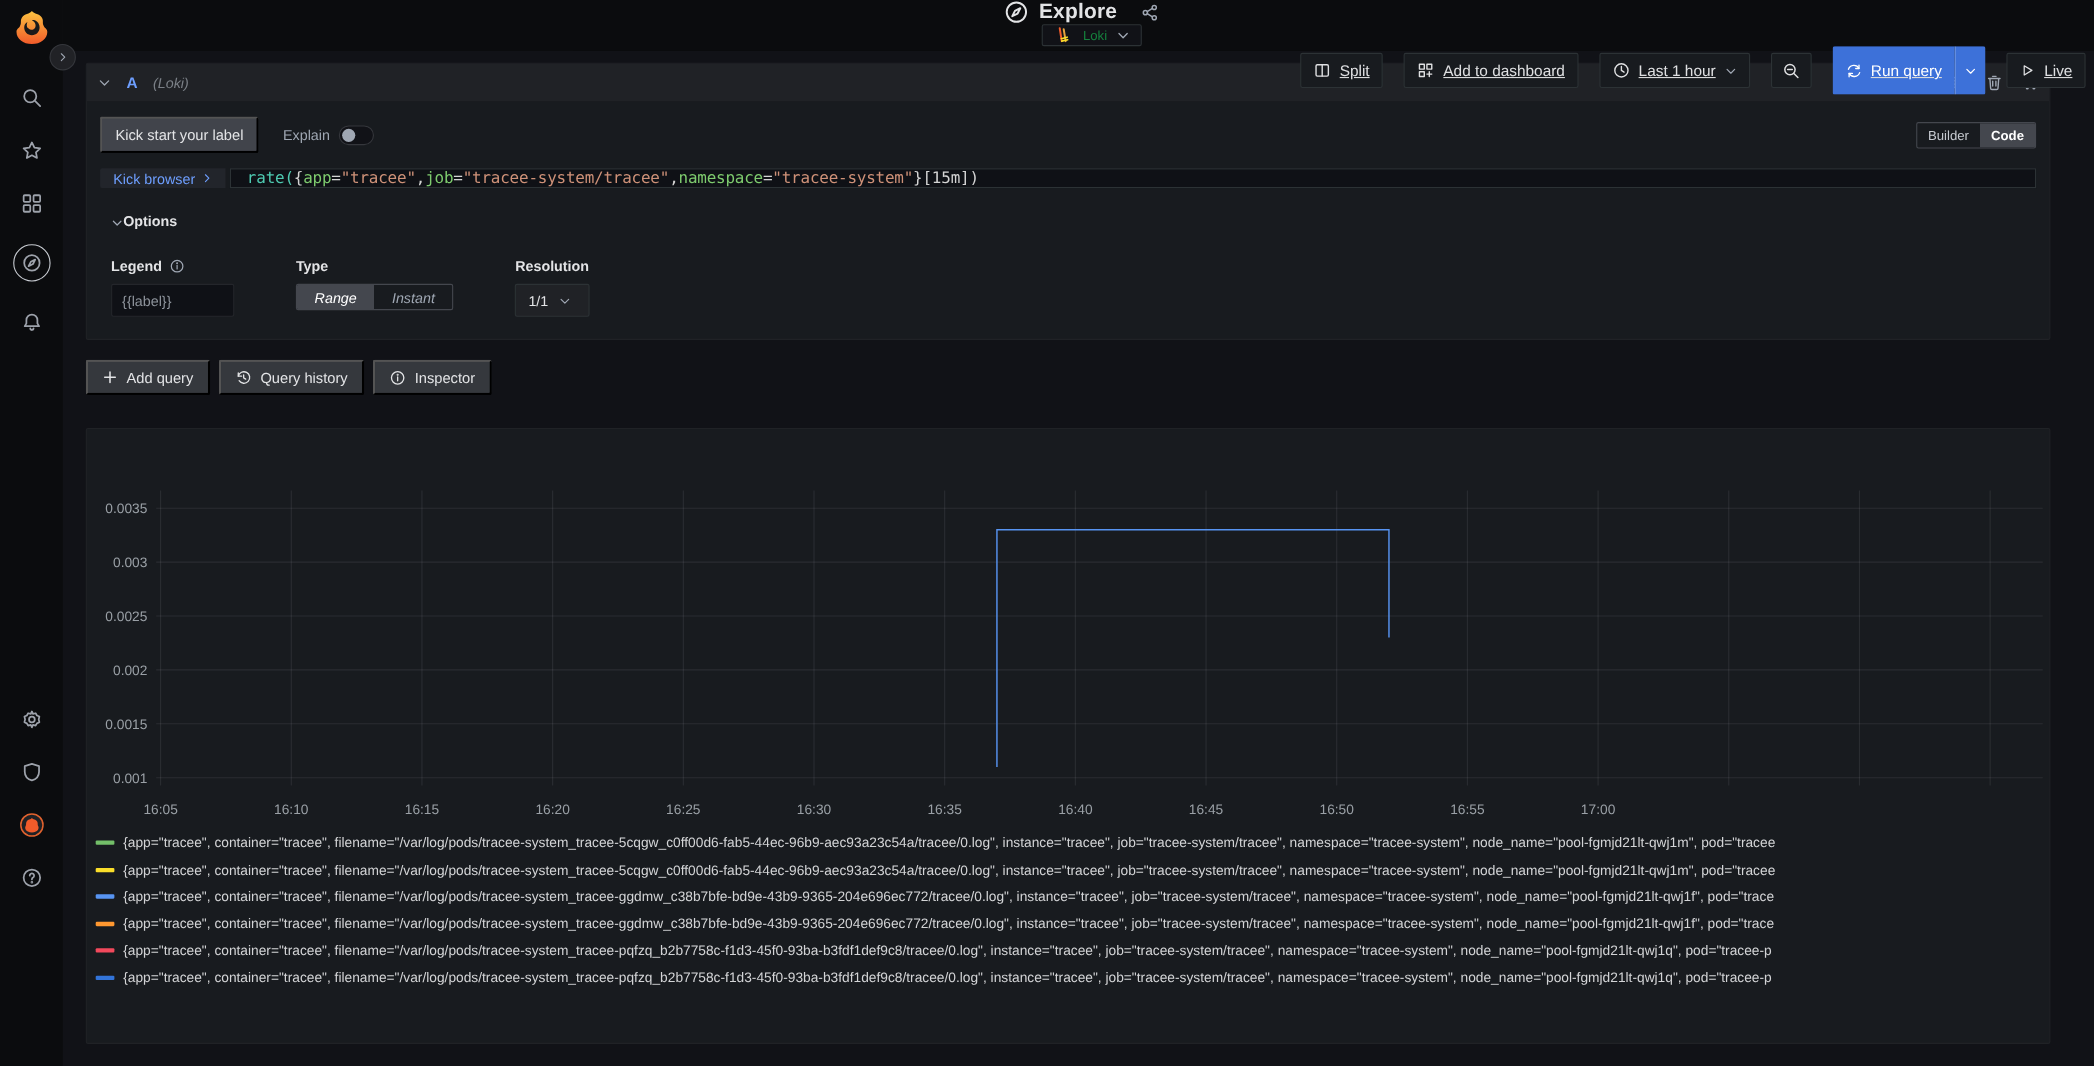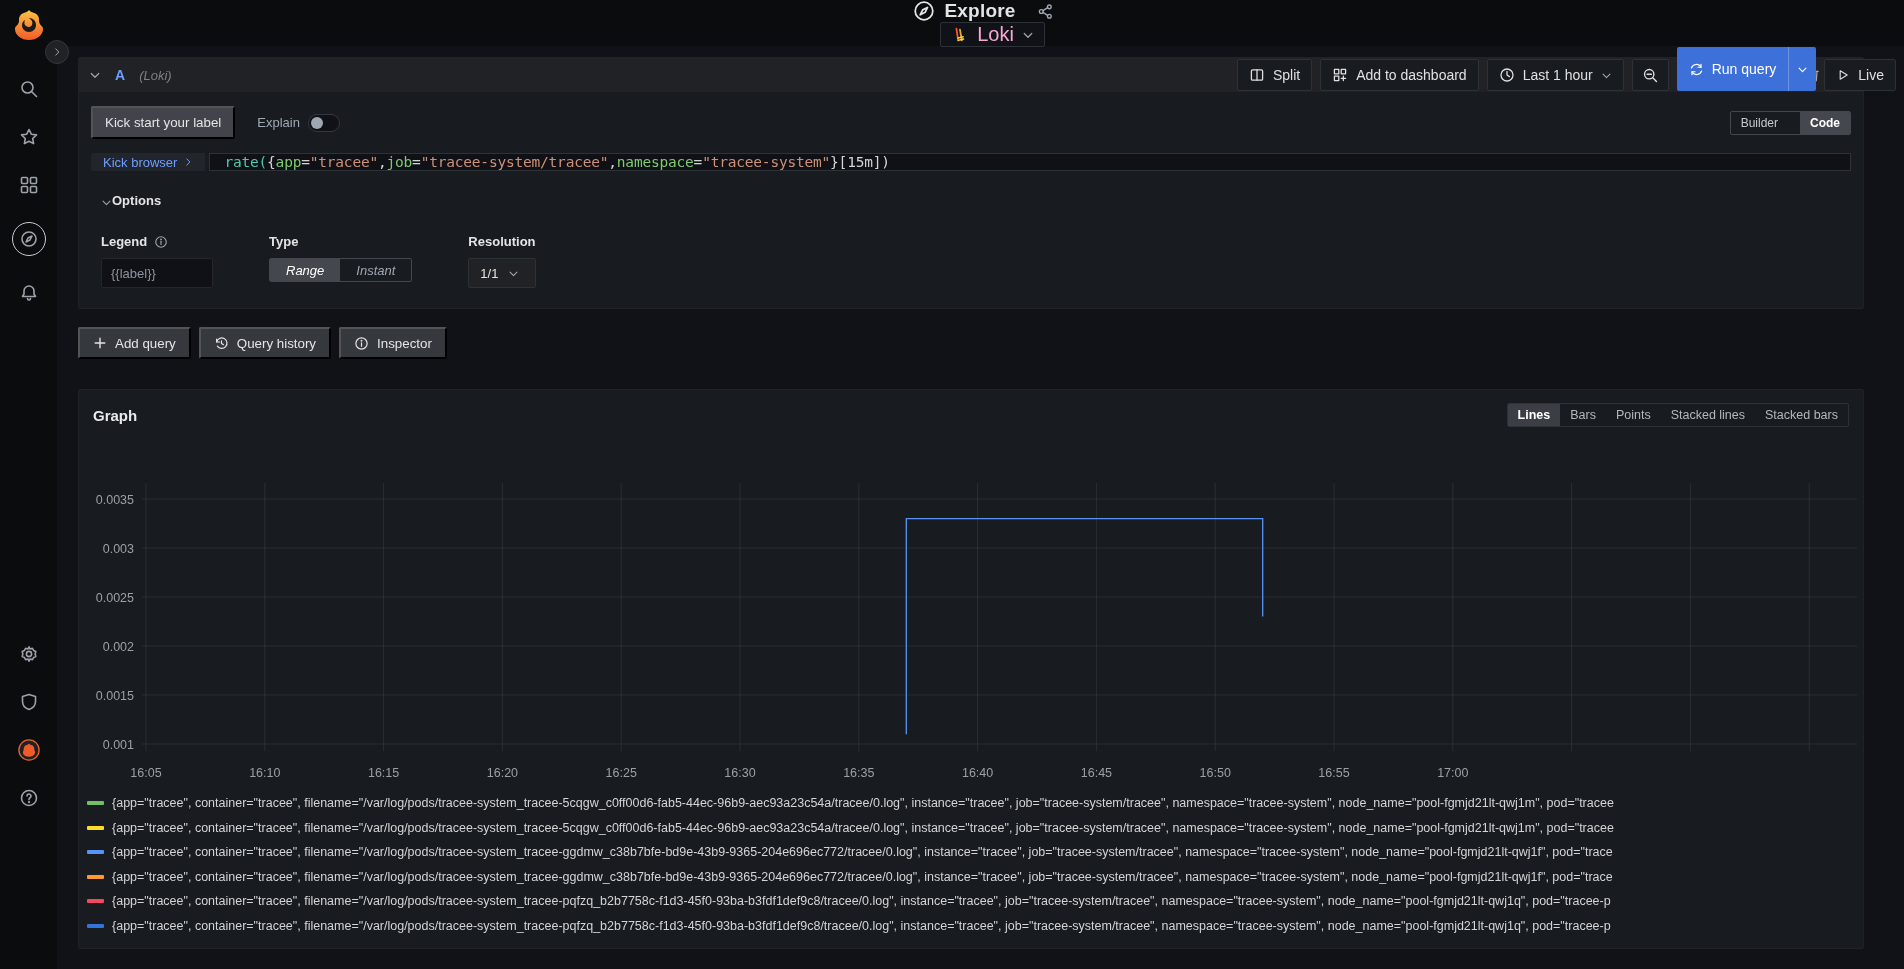--- a/index.html
+++ b/index.html
@@ -21,22 +21,22 @@
   .sb-icons-bottom{position:absolute; bottom:160px; left:0; width:57px; display:flex; flex-direction:column; gap:26px; align-items:center; color:#9da2ab;}
   .sb-item{width:22px; height:22px; display:flex; align-items:center; justify-content:center; cursor:pointer;}
   .sb-active{width:34px; height:34px; border:1.5px solid #c7cbd1; border-radius:50%;}
 
   
   .topbar{position:fixed; left:57px; top:0; width:1847px; height:46px; background:var(--bg2); display:flex; align-items:center; padding:0 8px 0 14px; z-index:20;flex-direction:column;}
   .tb-title{display:flex; align-items:center; gap:9px; color:#e3e4e6;}
   .tb-title .name{font-size:19px; font-weight:600; letter-spacing:.2px;}
   .tb-share{margin-left:12px; color:var(--dim);}
   .ds-picker{margin-left:18px; height:32px; display:flex; align-items:center; gap:8px; padding:0 10px; border:1px solid var(--border); border-radius:2px; background:var(--bg); cursor:pointer;}
-  .ds-picker .ds-name{font-size:20px; color:#f9a8d4; font-weight:500;}
-  .tb-right{margin-left:auto; display:flex; align-items:flex-end; gap:8px;}
+  .ds-picker .ds-name{font-size:12px; color:#15803d; font-weight:500;}
+  .tb-right{margin-left:auto; display:flex; align-items:center; gap:19px;text-decoration:underline;}
   .tb-btn{height:32px; display:flex; align-items:center; gap:8px; padding:0 11px; border:1px solid var(--border); border-radius:2px; background:#181b1f; color:#dfe0e2; font-size:14px; font-weight:500; cursor:pointer; white-space:nowrap;}
   .tb-btn .cv{color:var(--dim);}
   .tb-run{display:flex; height:44px; border-radius:2px; overflow:hidden; cursor:pointer;}
   .tb-run .main{background:var(--blue); color:#fff; display:flex; align-items:center; gap:8px; padding:0 12px; font-size:14px; font-weight:500;}
   .tb-run .caret{background:var(--blue); border-left:1px solid rgba(255,255,255,.25); color:#fff; display:flex; align-items:center; padding:0 8px;}
 
   
   .content{margin-left:57px; padding:57px 40px 0 21px;}
 
   
@@ -44,21 +44,21 @@
   .q-header{height:34px; background:#202226; display:flex; align-items:center; padding:0 10px; gap:14px;}
   .q-ref{color:#6e9fff; font-weight:700; font-size:14px;}
   .q-ds{color:var(--dim2); font-style:italic;}
   .q-header-icons{margin-left:auto; display:flex; gap:18px; color:var(--dim); align-items:center;}
   .q-body{padding:14px 12px 20px 12px;}
   .q-row1{display:flex; align-items:center;}
   .kick-btn{background:#41444b; color:#e3e4e6; font-weight:500; border-radius:2px; padding:7px 12px; cursor:pointer;}
   .explain{display:flex; align-items:center; gap:8px; margin-left:22px; color:var(--dim);}
   .toggle{width:32px; height:18px; border-radius:9px; background:#111217; border:1px solid #35373c; position:relative; cursor:pointer;}
   .toggle .knob{position:absolute; left:2px; top:2px; width:12px; height:12px; border-radius:50%; background:#9fa7b3;}
-  .mode-group{margin-left:auto; display:flex; border:1px solid var(--border2); border-radius:2px; overflow:hidden;gap:12px;}
+  .mode-group{margin-left:auto; display:flex; border:1px solid var(--border2); border-radius:2px; overflow:hidden;}
   .mode{padding:4px 10px; font-size:12px; color:#c7cbd1; cursor:pointer;}
   .mode.active{background:#44474e; color:#fff; font-weight:600;}
   .q-row2{display:flex; margin-top:14px; align-items:stretch;}
   .labelbrowser{background:#22252b; border-radius:2px 0 0 2px; display:flex; align-items:center; gap:6px; padding:0 12px; color:var(--link); font-weight:500; cursor:pointer; white-space:nowrap;}
   .q-code{flex:1; margin-left:4px; background:#0f1116; border:1px solid var(--border); display:flex; align-items:center; padding:0 14px; font-family:"DejaVu Sans Mono",monospace; font-size:14.5px; letter-spacing:-.2px; white-space:pre;}
   .opts-header{display:flex; align-items:flex-end; margin:22px 0 0 10px; color:#e3e4e6; font-weight:600; cursor:pointer;}
   .opts-grid{display:flex; gap:56px; margin:26px 0 0 10px;}
   .opt label{display:flex; align-items:center; gap:7px; color:#e3e4e6; font-weight:600; margin-bottom:9px;}
   .opt label .inf{color:var(--dim);}
   .legend-input{width:112px; height:30px; background:#0f1116; border:1px solid #24262b; border-radius:2px; color:#8e949c; padding:0 9px; font-size:13px; font-family:"Liberation Sans",sans-serif;}
@@ -367,30 +367,20 @@
       <svg class="ic" width="15" height="15" viewBox="0 0 20 20">
           <circle cx="10" cy="10" r="7.5"></circle>
           <path d="M10 9v4.5"></path>
           <circle cx="10" cy="6.3" r=".5" fill="currentColor"></circle>
         </svg>
       <span>Inspector</span>
     </button>
   </div>
 
   <section class="gpanel">
-    <div class="g-header">
-      <span class="g-title">Graph</span>
-      <div class="g-tabs" id="g-tabs">
-          <div class="g-tab active">Lines</div>
-          <div class="g-tab">Bars</div>
-          <div class="g-tab">Points</div>
-          <div class="g-tab">Stacked lines</div>
-          <div class="g-tab">Stacked bars</div>
-        </div>
-    </div>
     <svg id="chart" width="1784" height="362" viewBox="0 0 1784 362">
         <line x1="63" y1="72" x2="1778" y2="72" stroke="rgba(204,204,220,0.10)" stroke-width="1"></line>
         <text x="55" y="76.5" text-anchor="end" class="tick">0.0035</text>
         <line x1="63" y1="121" x2="1778" y2="121" stroke="rgba(204,204,220,0.10)" stroke-width="1"></line>
         <text x="55" y="125.5" text-anchor="end" class="tick">0.003</text>
         <line x1="63" y1="170" x2="1778" y2="170" stroke="rgba(204,204,220,0.10)" stroke-width="1"></line>
         <text x="55" y="174.5" text-anchor="end" class="tick">0.0025</text>
         <line x1="63" y1="219" x2="1778" y2="219" stroke="rgba(204,204,220,0.10)" stroke-width="1"></line>
         <text x="55" y="223.5" text-anchor="end" class="tick">0.002</text>
         <line x1="63" y1="268" x2="1778" y2="268" stroke="rgba(204,204,220,0.10)" stroke-width="1"></line>

